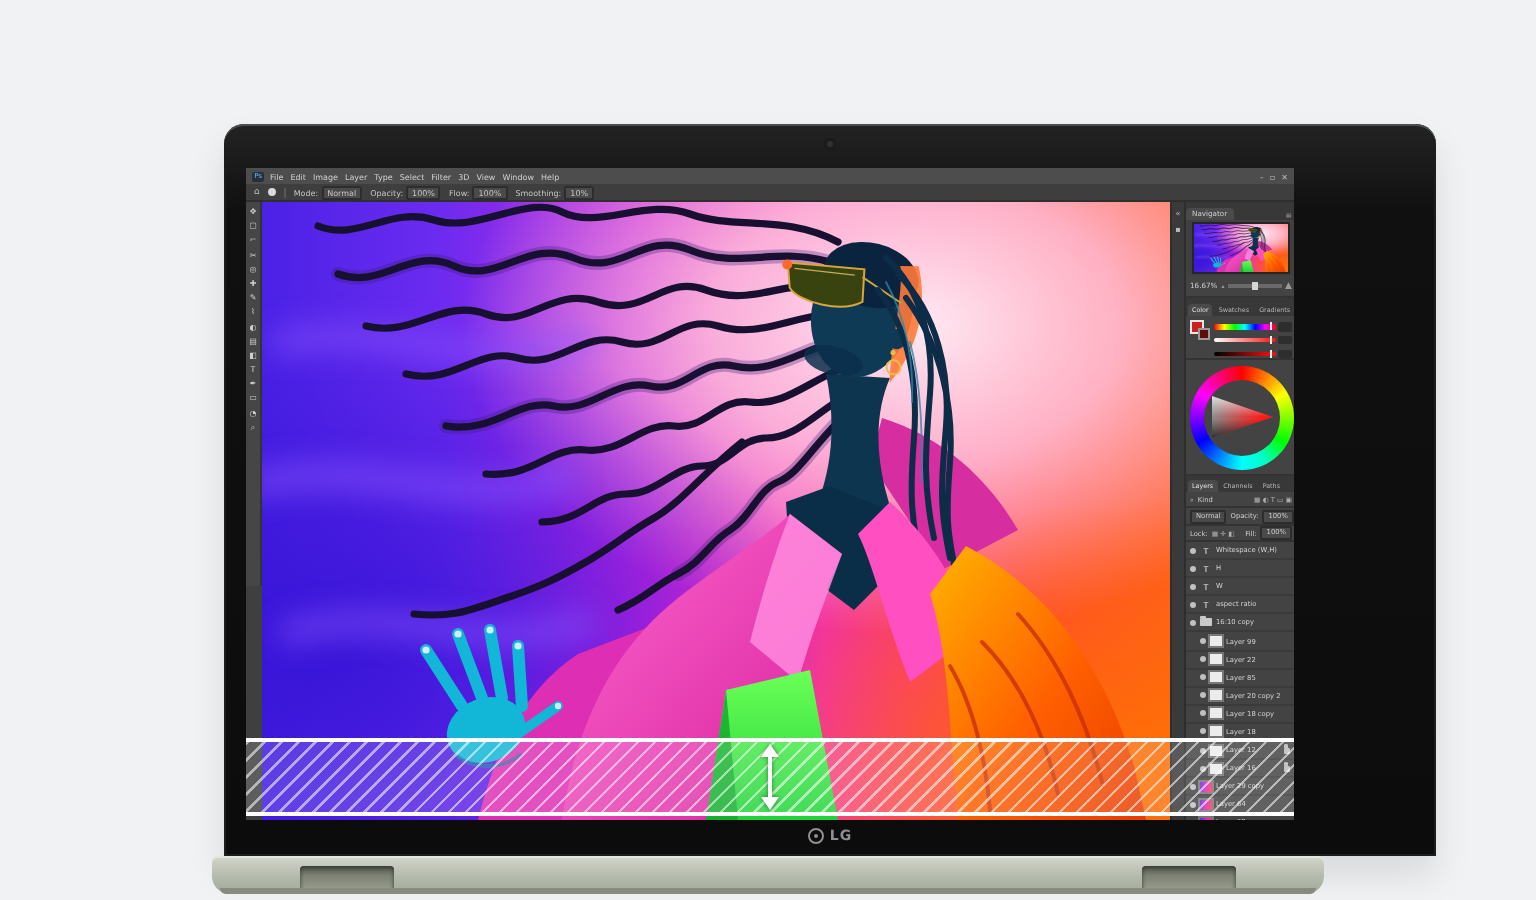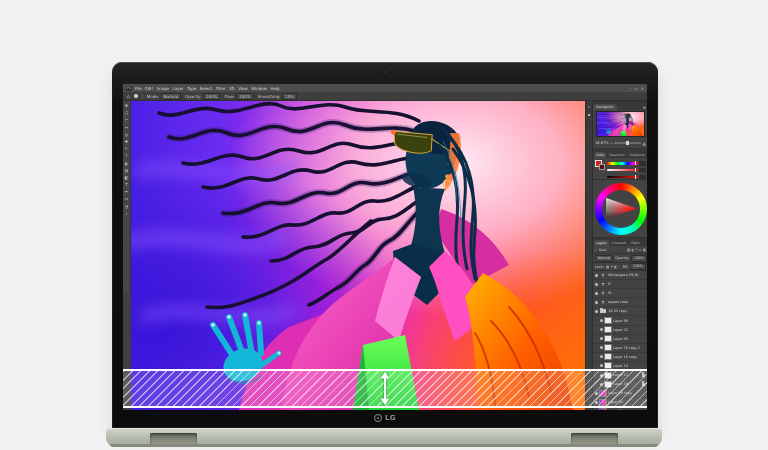--- a/index.html
+++ b/index.html
@@ -1,20 +1,20 @@
 <!DOCTYPE html>
 <html><head>
 <meta charset="utf-8">
 <style>
   html,body{margin:0;padding:0;}
   body{width:768px;height:450px;background:#f1f2f3;font-family:"DejaVu Sans","Liberation Sans",sans-serif;overflow:hidden;position:relative;}
   .stage{position:absolute;inset:0;}
 
   
-  .lid{position:absolute;left:112px;top:62px;width:546px;height:366px;background:linear-gradient(#232323,#101010 12%,#0c0c0c);border-radius:10px 10px 0 0;box-shadow:inset 0 1px 0 rgba(255,255,255,.22), inset 0 0 0 1px #1d1d1d, 0 10px 18px rgba(0,0,0,.10);}
+  .lid{position:absolute;left:112px;top:62px;width:606px;height:366px;background:linear-gradient(#232323,#101010 12%,#0c0c0c);border-radius:10px 10px 0 0;box-shadow:inset 0 1px 0 rgba(255,255,255,.22), inset 0 0 0 1px #1d1d1d, 0 10px 18px rgba(0,0,0,.10);}
   .webcam{position:absolute;left:50%;top:8px;width:4px;height:4px;margin-left:-2px;border-radius:50%;background:#2f3136;box-shadow:inset 0 0 1px #000,0 0 0 1px #1a1a1a;}
   .bezel-logo{position:absolute;left:0;right:0;top:351px;height:10px;display:flex;align-items:center;justify-content:center;gap:3px;color:#8f9093;}
   .lg-circle{width:8px;height:8px;border:1px solid #8f9093;border-radius:50%;box-sizing:border-box;position:relative;}
   .lg-circle::after{content:"";position:absolute;left:2px;top:2px;width:2px;height:2px;border-radius:50%;background:#8f9093;}
   .lg-text{font-size:7px;font-weight:bold;letter-spacing:.5px;line-height:10px;}
   .base{position:absolute;left:106px;top:428px;width:556px;height:19px;background:linear-gradient(#d3d6cc,#b4baab 55%,#a3a99a);border-radius:3px 3px 9px 9px;box-shadow:inset 0 1px 0 #e4e6de;}
   .base::after{content:"";position:absolute;left:4px;right:4px;bottom:0;height:3px;background:#868b7d;border-radius:0 0 8px 8px;}
   .hinge{position:absolute;top:5px;width:47px;height:13px;background:linear-gradient(#585d53,#7e8376 40%,#9ba08f);border-radius:2px;box-shadow:inset 0 1px 2px #343830;}
   .hinge.h-left{left:44px;} .hinge.h-right{left:465px;}
 

